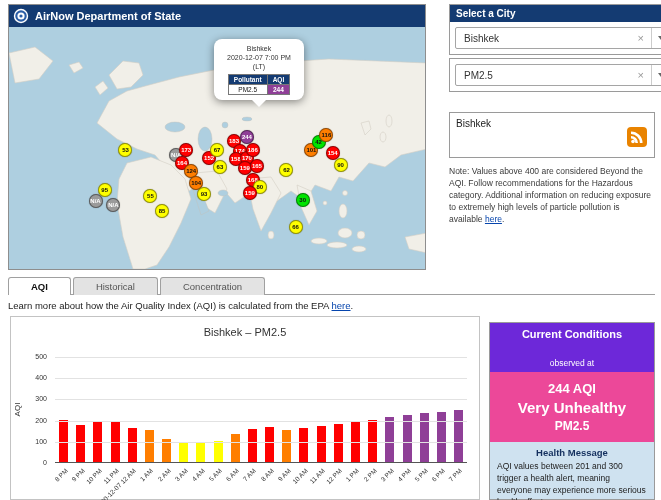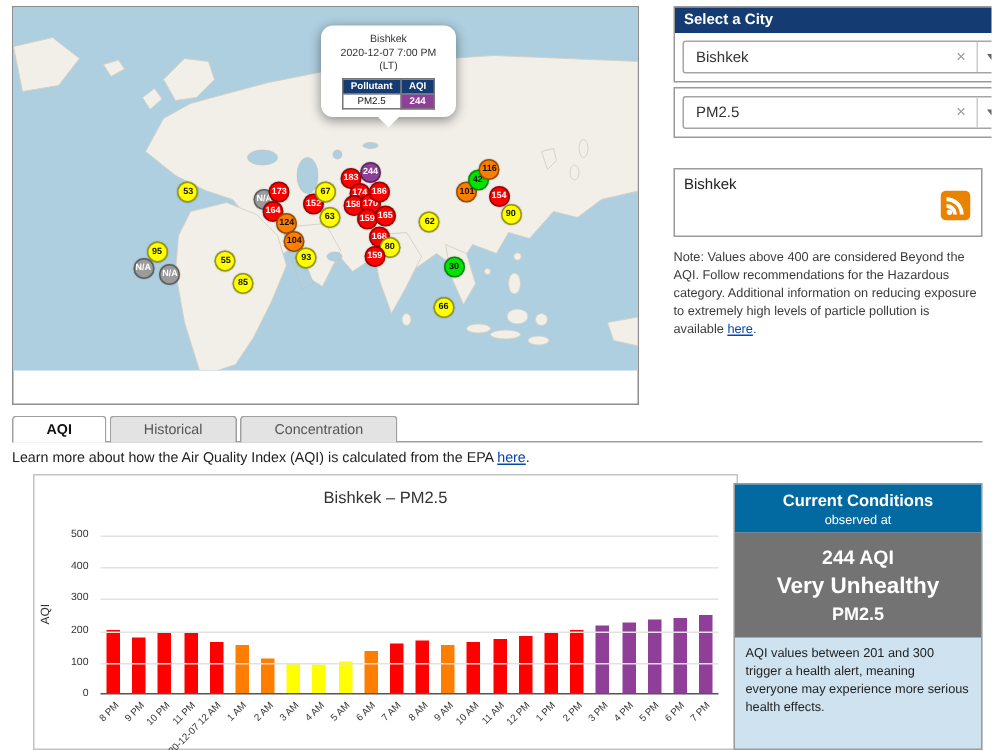--- a/index.html
+++ b/index.html
@@ -68,54 +68,63 @@
   .tab {
     font-size: 9.5px; color: #555; background: #e3e3e3; border: 1px solid #a0a0a0; border-bottom: none;
     padding: 3px 22px 0; margin-right: 2px; border-radius: 3px 3px 0 0; cursor: pointer; height: 18px;
   }
   .tab.active { background: #fff; color: #111; font-weight: bold; position: relative; }
   .tab.active::after { content:""; position:absolute; left:0; right:0; bottom:-1px; height:1px; background:#fff; }
 
   .learn-more { left: 8px; top: 300px; font-size: 9.5px; color: #222; }
 
   
-  .chart-panel { left: 10px; top: 316px; width: 470px; height: 184px; border: 1px solid #c3c3c3; background: #fff; margin-left: 12px; }
+  .chart-panel { left: 10px; top: 316px; width: 470px; height: 184px; border: 1px solid #c3c3c3; background: #fff; }
   .chart-title { position: absolute; top: 9px; width: 100%; text-align: center; font-size: 11px; color: #333; }
   .chart-ylabel { position: absolute; left: 0px; top: 88px; transform: rotate(-90deg); font-size: 8px; color: #333; }
   .chart-y-axis { position: absolute; left: 12px; top: 40px; width: 27px; height: 106px; }
   .ytick { position: absolute; right: 3px; font-size: 7px; color: #333; width: 100%; text-align: right; }
   .chart-plot { position: absolute; left: 44px; top: 40px; width: 412px; height: 106px; border-bottom: 1px solid #555; }
   .gridline { position: absolute; left: 0; width: 100%; height: 1px; background: #e2e2e2; }
   .chart-bars { position: absolute; inset: 0; display: flex; align-items: flex-end; }
   .bar-slot { flex: 1; display: flex; justify-content: center; align-items: flex-end; height: 100%; }
   .bar { width: 9px; }
   .chart-x-axis { position: absolute; left: 44px; top: 147px; width: 412px; height: 37px; overflow: visible; }
   .xlabel {
     position: absolute; top: 3px; width: 70px; text-align: right; font-size: 6.5px; color: #333;
     white-space: nowrap; transform: rotate(-45deg); transform-origin: 100% 0;
   }
 
   
   .cc-panel { left: 489px; top: 322px; width: 166px; height: 178px; border: 1px solid #9a9a9a; background: #cfe2f0; }
-  .cc-header { background: #0369a1; color: #fff; text-align: center; padding: 5px 3px 4px; }
+  .cc-header { background: #6d28d9; color: #fff; text-align: center; padding: 5px 3px 4px; }
   .cc-title { font-size: 11px; font-weight: bold; }
-  .cc-observed { font-size: 8.5px; margin-top: 1px; }
+  .cc-observed { font-size: 8.5px; margin-top: 18px; }
   .cc-datetime { font-size: 10px; font-weight: bold; margin-top: 1px; }
-  .cc-aqi { background: #737373; color: #fff; text-align: center; padding: 9px 4px; }
+  .cc-aqi { background: #ec4899; color: #fff; text-align: center; padding: 9px 4px; }
   .cc-aqi-value { font-size: 13px; font-weight: bold; }
   .cc-category { font-size: 15px; font-weight: bold; margin-top: 3px; }
   .cc-pollutant { font-size: 12px; font-weight: bold; margin-top: 3px; }
   .cc-health { padding: 5px 7px; }
   .cc-health-title { font-size: 9.5px; font-weight: bold; color: #14305f; text-align: center; margin-bottom: 3px; }
   .cc-health-text { font-size: 8.5px; color: #222; line-height: 1.4; }
 </style>
 </head>
 <body>
 
 <div class="abs map-panel">
+  <div class="map-header">
+    <svg class="seal" viewBox="0 0 20 20" width="16" height="16">
+      <circle cx="10" cy="10" r="9" fill="#ffffff"></circle>
+      <circle cx="10" cy="10" r="7.2" fill="#2b5ea7"></circle>
+      <circle cx="10" cy="10" r="4.5" fill="#ffffff"></circle>
+      <circle cx="10" cy="10" r="2" fill="#2b5ea7"></circle>
+    </svg>
+    <span class="map-title">AirNow Department of State</span>
+  </div>
   <div class="map-body">
     <svg class="land" viewBox="0 0 418 242" width="418" height="242" preserveAspectRatio="none">
       <path class="landpath" d="M0 26 L26 20 L44 34 L30 52 L6 56 Z"></path>
       <path class="landpath" d="M60 38 l10 -3 4 6 -9 5 z"></path>
       <path class="landpath" d="M86 60 l8 -6 5 7 -8 7 z"></path>
       <path class="landpath" d="M100 48 l14 -14 16 2 4 12 -12 12 -14 2 z"></path>
       <path class="landpath" d="M88 96 L100 74 L118 64 L140 58 L170 50 L210 42 L260 36 L320 32 L418 36 L418 122 L392 128 L376 140 L360 136 L344 154 L330 150 L322 164 L306 158 L296 174 L282 164 L268 174 L256 166 L248 178 L238 168 L226 176 L214 162 L202 170 L192 156 L180 164 L172 148 L158 142 L146 128 L128 122 L108 112 Z"></path>
       <path class="landpath" d="M118 136 L142 130 L162 138 L176 152 L182 172 L172 196 L160 220 L148 238 L136 242 L124 242 L114 210 L108 176 L110 152 Z"></path>
       <path class="landpath" d="M186 146 L208 144 L218 162 L206 186 L190 176 L182 158 Z"></path>
       <path class="landpath" d="M238 152 L262 150 L272 166 L262 186 L252 204 L244 182 Z"></path>
@@ -372,15 +381,16 @@
   <div class="cc-header">
     <div class="cc-title">Current Conditions</div>
     <div class="cc-observed">observed at</div>
   </div>
   <div class="cc-aqi">
     <div class="cc-aqi-value">244 AQI</div>
     <div class="cc-category">Very Unhealthy</div>
     <div class="cc-pollutant">PM2.5</div>
   </div>
   <div class="cc-health">
+    <div class="cc-health-title">Health Message</div>
     <div class="cc-health-text">AQI values between 201 and 300 trigger a health alert, meaning everyone may experience more serious health effects.</div>
   </div>
 </div>
 
 </body></html>

